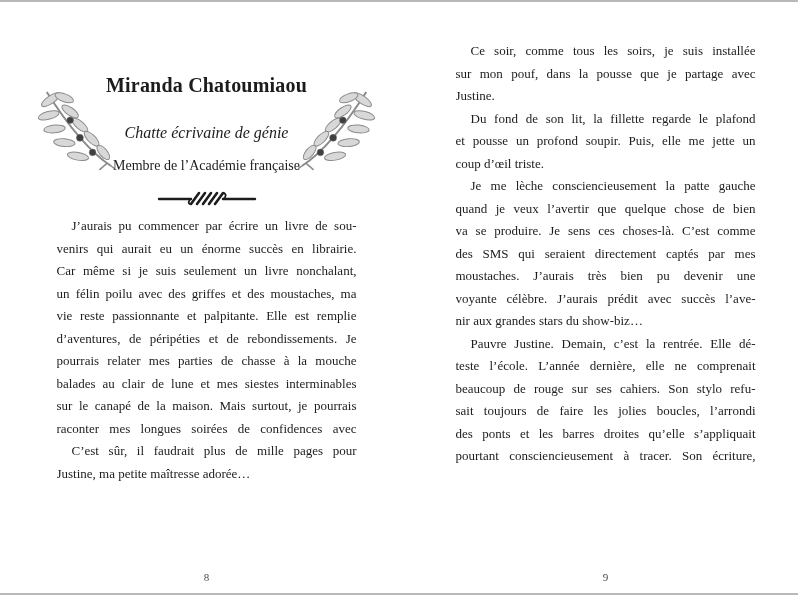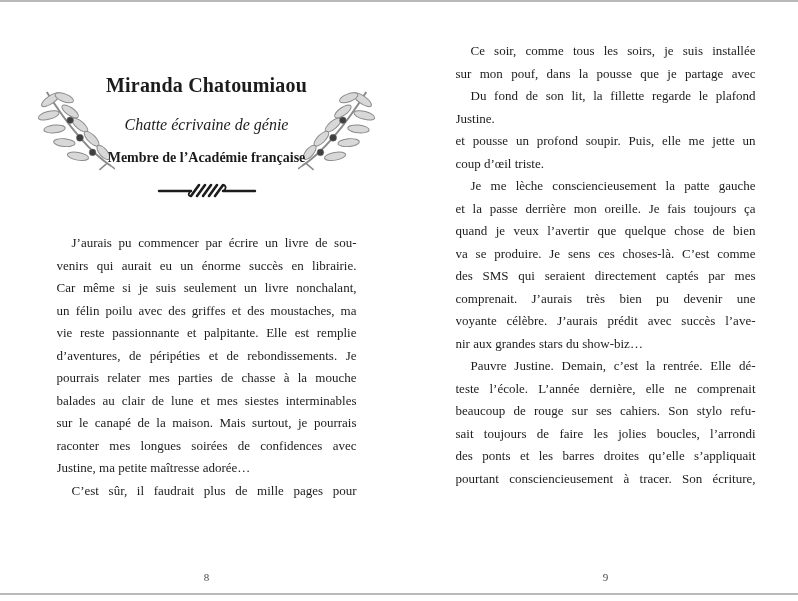--- a/index.html
+++ b/index.html
@@ -10,29 +10,29 @@
     color:#1c1c1c;
   }
   .rule{position:absolute;left:0;width:798px;background:#b9b9b9;}
   #rule-top{top:0;height:2px;}
   #rule-bottom{bottom:6px;height:2px;}
   .spread{position:absolute;top:0;left:7px;width:798px;height:585px;display:flex;justify-content:center;}
   .page{position:relative;width:399px;height:601px;}
   
   .header{position:relative;text-align:center;padding-top:73px;}
   .title{font-size:20px;font-weight:bold;line-height:24px;letter-spacing:.2px;}
-  .subtitle{font-size:16px;font-style:italic;line-height:20px;margin-top:18px;}
-  .affiliation{font-size:14px;font-weight:bold;line-height:18px;margin-top:14px;}
+  .subtitle{font-size:16px;font-style:italic;line-height:20px;margin-top:26px;}
+  .affiliation{font-size:14px;font-weight:normal;line-height:18px;margin-top:14px;}
   .branch{position:absolute;top:84px;width:78px;height:88px;}
   .branch.left{left:30px;}
   .branch.right{left:291px;transform:scaleX(-1);}
   .divider{display:block;margin:13px auto 0;width:100px;height:22px;}
   
   .bodytext{width:300px;margin:0 auto;font-size:13px;}
-  .left .bodytext{margin-top:30px;}
+  .left .bodytext{margin-top:5px;}
   .right .bodytext{padding-top:40px;}
   .line{height:22.5px;line-height:22.5px;overflow:hidden;text-align:left;}
   .line.just{text-align:justify;}
   .line.just::after{content:"";display:inline-block;width:100%;height:0;}
   .line.indent{text-indent:15px;}
   
   .pagenum{position:absolute;bottom:18px;left:0;width:100%;
     text-align:center;font-size:11px;color:#4a4a4a;}
 </style>
 </head>
@@ -111,41 +111,40 @@
         <div class="line indent just">J’aurais pu commencer par écrire un livre de sou-</div>
         <div class="line just">venirs qui aurait eu un énorme succès en librairie.</div>
         <div class="line just">Car même si je suis seulement un livre nonchalant,</div>
         <div class="line just">un félin poilu avec des griffes et des moustaches, ma</div>
         <div class="line just">vie reste passionnante et palpitante. Elle est remplie</div>
         <div class="line just">d’aventures, de péripéties et de rebondissements. Je</div>
         <div class="line just">pourrais relater mes parties de chasse à la mouche</div>
         <div class="line just">balades au clair de lune et mes siestes interminables</div>
         <div class="line just">sur le canapé de la maison. Mais surtout, je pourrais</div>
         <div class="line just">raconter mes longues soirées de confidences avec</div>
+        <div class="line indent just">C’est sûr, il faudrait plus de mille pages pour</div>
         <div class="line">Justine, ma petite maîtresse adorée…</div>
-        <div class="line indent just">C’est sûr, il faudrait plus de mille pages pour</div>
       </div>
 
     <div class="pagenum">8</div>
   </div>
 
   <div class="page right">
     <div class="bodytext" id="right-lines">
         <div class="line indent just">Ce soir, comme tous les soirs, je suis installée</div>
         <div class="line just">sur mon pouf, dans la pousse que je partage avec</div>
+        <div class="line">Justine.</div>
         <div class="line indent just">Du fond de son lit, la fillette regarde le plafond</div>
-        <div class="line">Justine.</div>
         <div class="line just">et pousse un profond soupir. Puis, elle me jette un</div>
         <div class="line">coup d’œil triste.</div>
         <div class="line indent just">Je me lèche consciencieusement la patte gauche</div>
-        <div class="line just">et la passe derrière mon oreille. Je fais toujours ça</div>
         <div class="line just">quand je veux l’avertir que quelque chose de bien</div>
         <div class="line just">va se produire. Je sens ces choses-là. C’est comme</div>
         <div class="line just">des SMS qui seraient directement captés par mes</div>
-        <div class="line just">comprenait. J’aurais très bien pu devenir une</div>
+        <div class="line just">moustaches. J’aurais très bien pu devenir une</div>
         <div class="line just">voyante célèbre. J’aurais prédit avec succès l’ave-</div>
         <div class="line">nir aux grandes stars du show-biz…</div>
         <div class="line indent just">Pauvre Justine. Demain, c’est la rentrée. Elle dé-</div>
         <div class="line just">teste l’école. L’année dernière, elle ne comprenait</div>
         <div class="line just">beaucoup de rouge sur ses cahiers. Son stylo refu-</div>
         <div class="line just">sait toujours de faire les jolies boucles, l’arrondi</div>
         <div class="line just">des ponts et les barres droites qu’elle s’appliquait</div>
         <div class="line just">pourtant consciencieusement à tracer. Son écriture,</div>
       </div>
 

